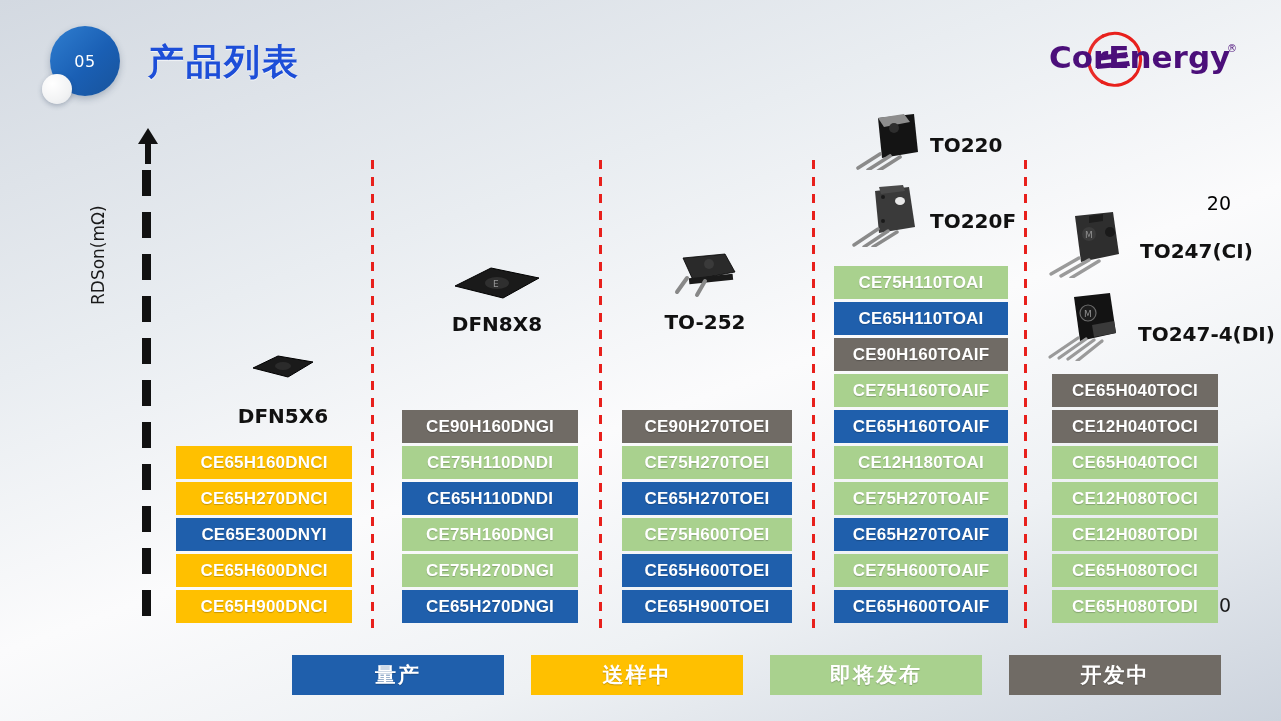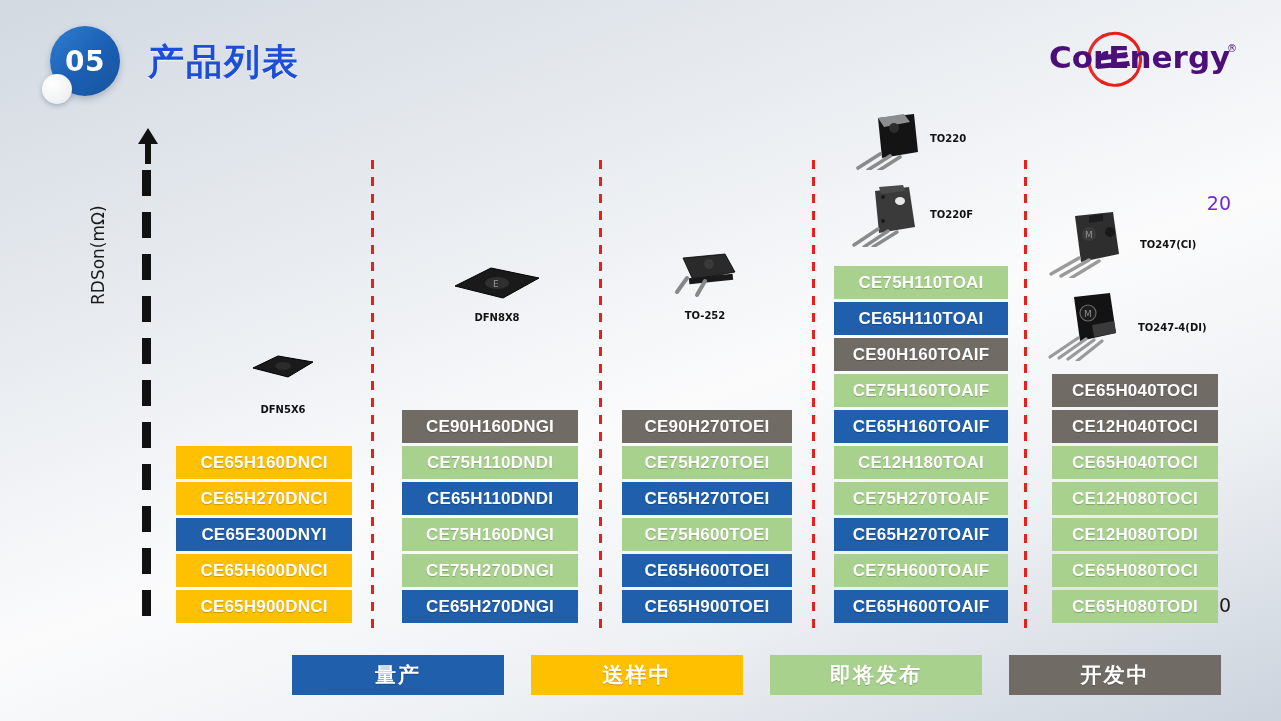--- a/index.html
+++ b/index.html
@@ -18,21 +18,21 @@
 
   .badge-wrap { position: absolute; left: 42px; top: 26px; width: 96px; height: 80px; }
   .badge-circle {
     position: absolute; left: 8px; top: 0; width: 70px; height: 70px;
     border-radius: 50%;
     background: linear-gradient(135deg, #2f7ed0 0%, #1a5fb4 55%, #18539b 100%);
     box-shadow: 0 3px 7px rgba(40,60,90,0.28);
     display: flex; align-items: center; justify-content: center;
   }
   .badge-num {
-    color: #ffffff; font-size: 28px; font-weight: 700; letter-spacing: 0.5px;
+    color: #ffffff; font-size: 16px; font-weight: 400; letter-spacing: 0.5px;
     font-family: "DejaVu Sans", sans-serif;
   }
   .badge-dot {
     position: absolute; left: 0px; top: 48px; width: 30px; height: 30px;
     border-radius: 50%;
     background: radial-gradient(circle at 35% 32%, #ffffff 0%, #f2f3f4 60%, #e3e5e8 100%);
     box-shadow: 0 2px 5px rgba(40,60,90,0.30);
   }
 
   .page-title {
@@ -46,21 +46,21 @@
   .logo { position: absolute; right: 36px; top: 28px; width: 200px; height: 62px; }
   .logo svg { display:block; }
 
   
   .axis { position: absolute; left: 126px; top: 128px; width: 46px; height: 500px; }
   .axis-arrow { position: absolute; left: 7px; top: 0; width: 30px; height: 36px; }
   .axis-dash {
     position: absolute; left: 16px; width: 9px; height: 26px;
     background: #111111;
   }
-  .axis-tick-top { position: absolute; right: 50px; top: 192px; font-size: 19px; color: #6d28d9; font-family:"DejaVu Sans",sans-serif; }
+  .axis-tick-top { position: absolute; right: 50px; top: 192px; font-size: 19px; color: #000000; font-family:"DejaVu Sans",sans-serif; }
   .axis-tick-bot { position: absolute; right: 50px; top: 594px; font-size: 19px; color: #1a1a1a; font-family:"DejaVu Sans",sans-serif; }
   .axis-label {
     position: absolute; left: 88px; top: 305px;
     font-size: 17px; color: #1a1a1a;
     transform: rotate(-90deg); transform-origin: left top;
     white-space: nowrap; font-family:"DejaVu Sans",sans-serif;
   }
 
   
   .vdash {
@@ -82,21 +82,21 @@
   }
   .chip:last-child { margin-bottom: 0; }
   .c-blue   { background: #1f5fac; }
   .c-yellow { background: #ffc000; }
   .c-green  { background: #a9d18e; }
   .c-gray   { background: #706b65; }
 
   
   .pkg { position: absolute; }
   .pkg-cap {
-    font-size: 10px; font-weight: bold; color: #111111;
+    font-size: 20px; font-weight: bold; color: #111111;
     white-space: nowrap; font-family: "DejaVu Sans", sans-serif;
   }
 
   
   .legend { position: absolute; left: 292px; top: 655px; display: flex; gap: 27px; }
   .legend-item {
     width: 212px; height: 40px;
     display: flex; align-items: center; justify-content: center;
     color: #ffffff; font-size: 21px; font-weight: bold; letter-spacing: 2px;
     text-shadow: 0 1px 1px rgba(0,0,0,0.22);

